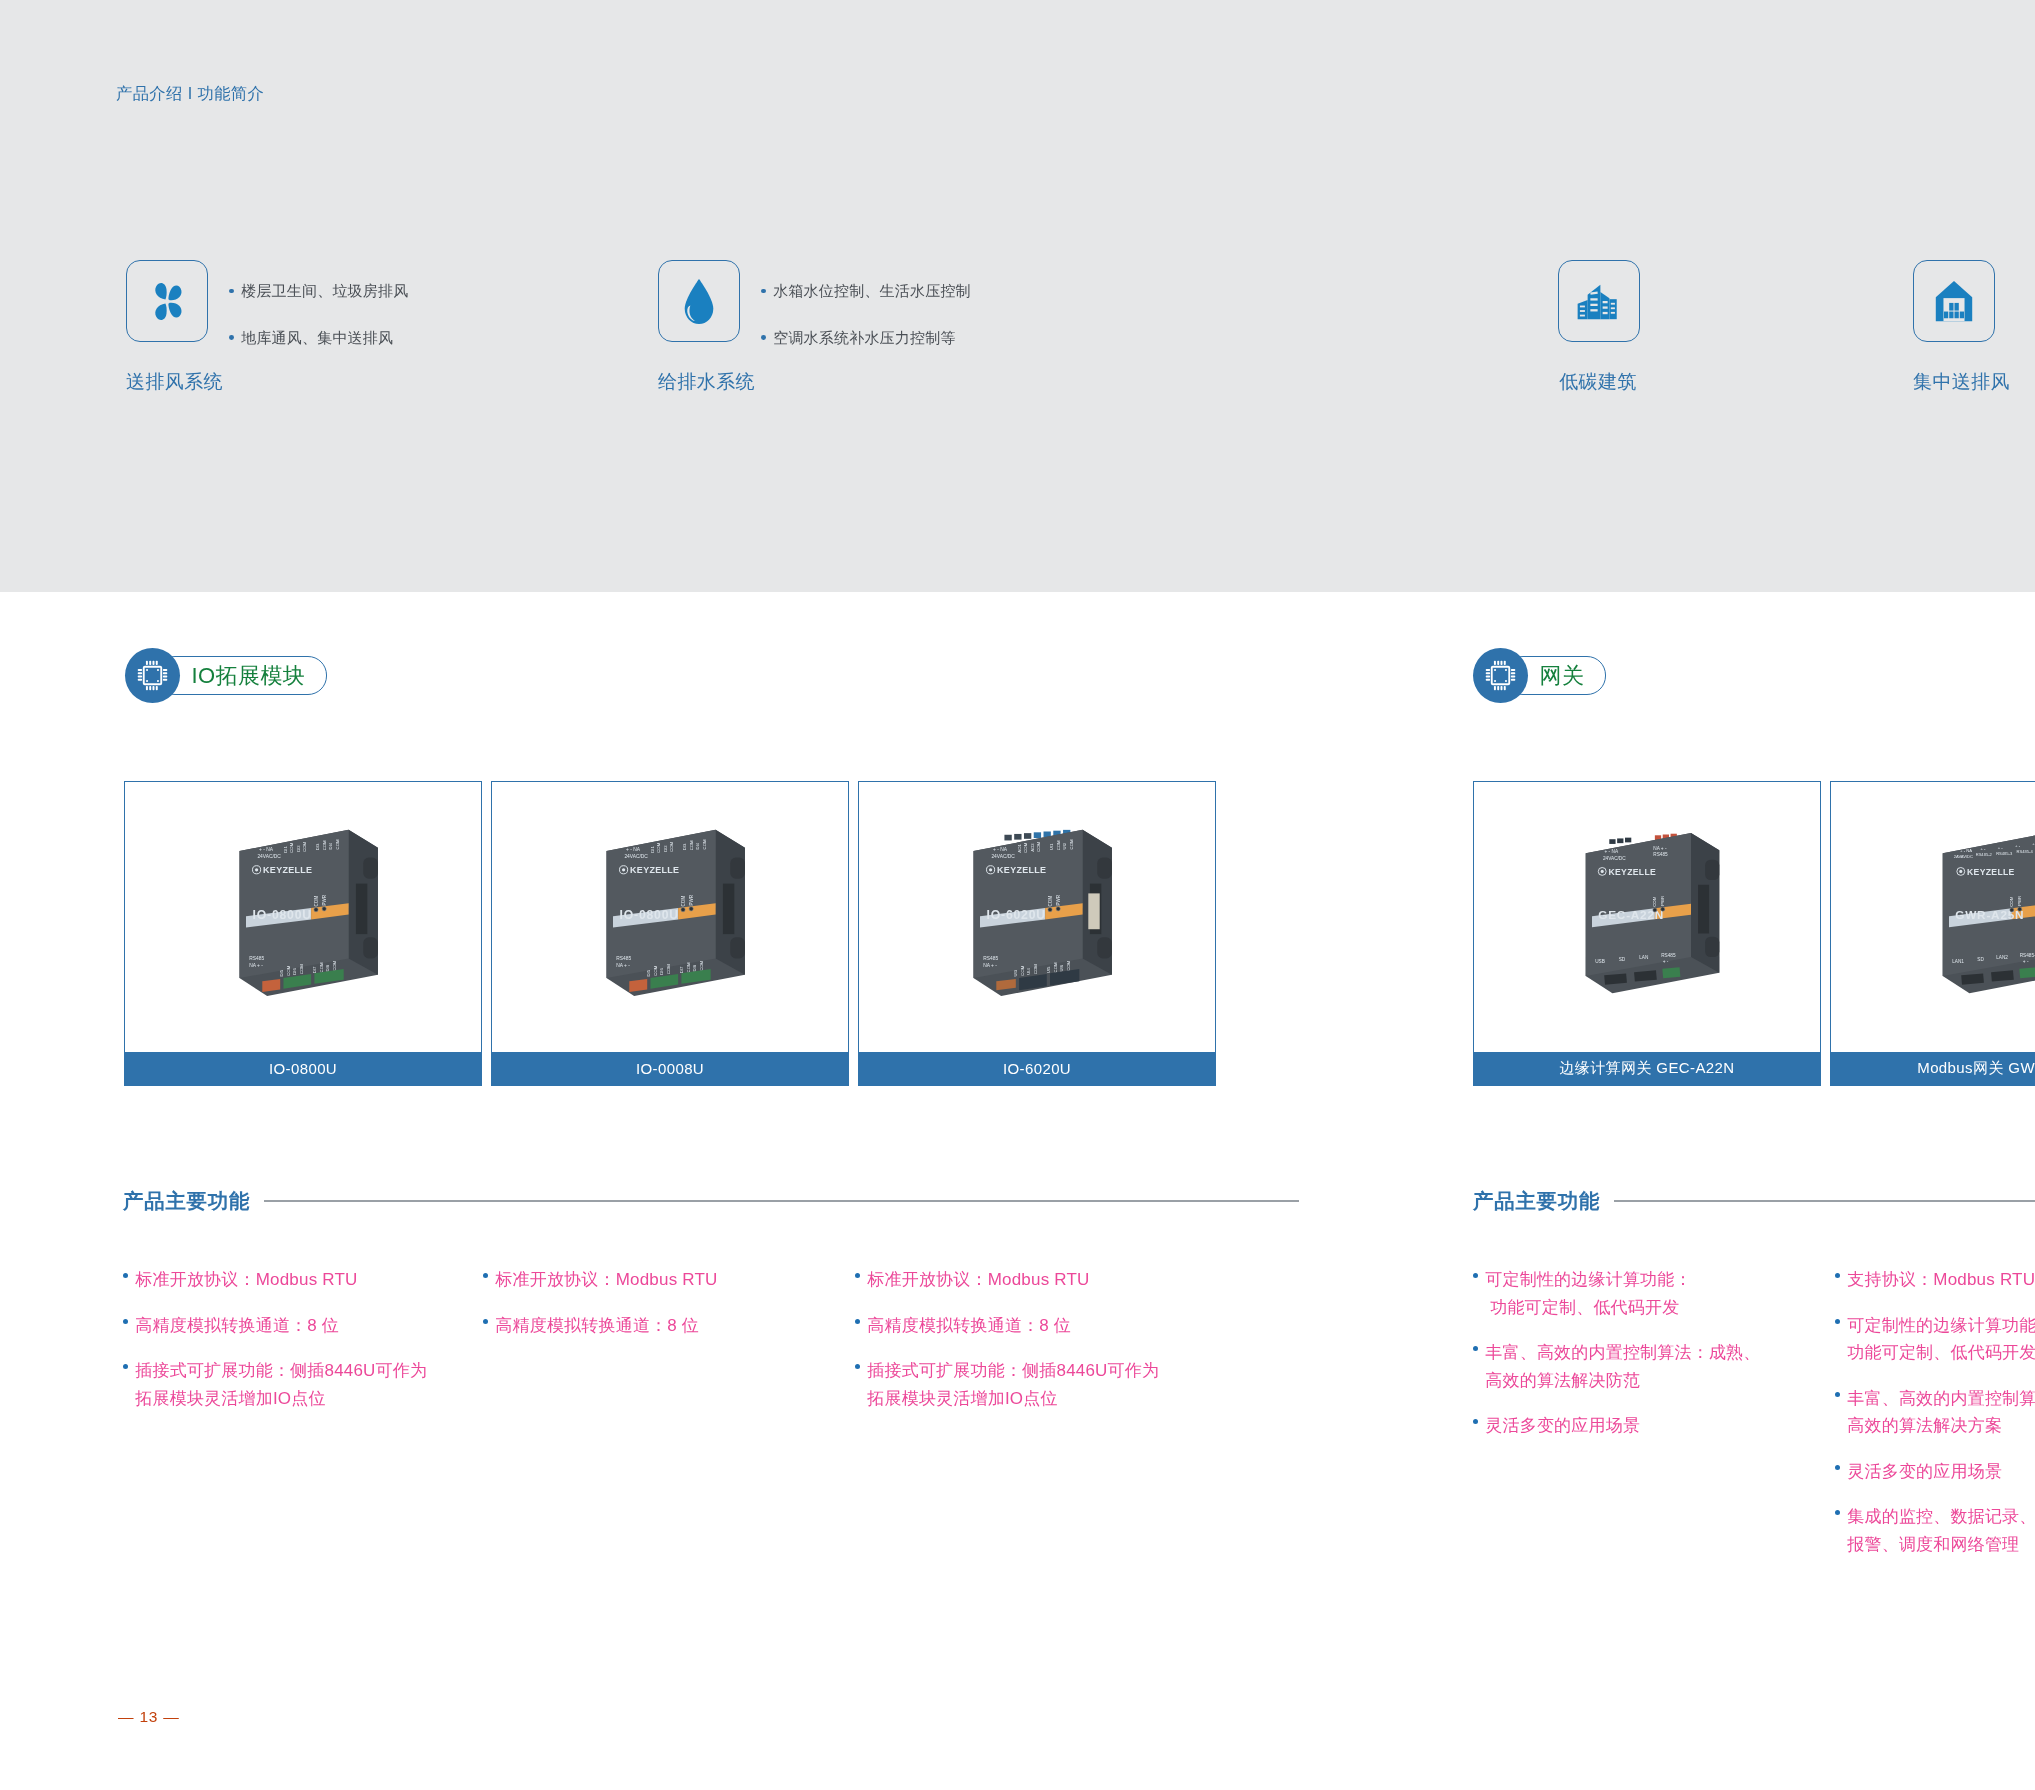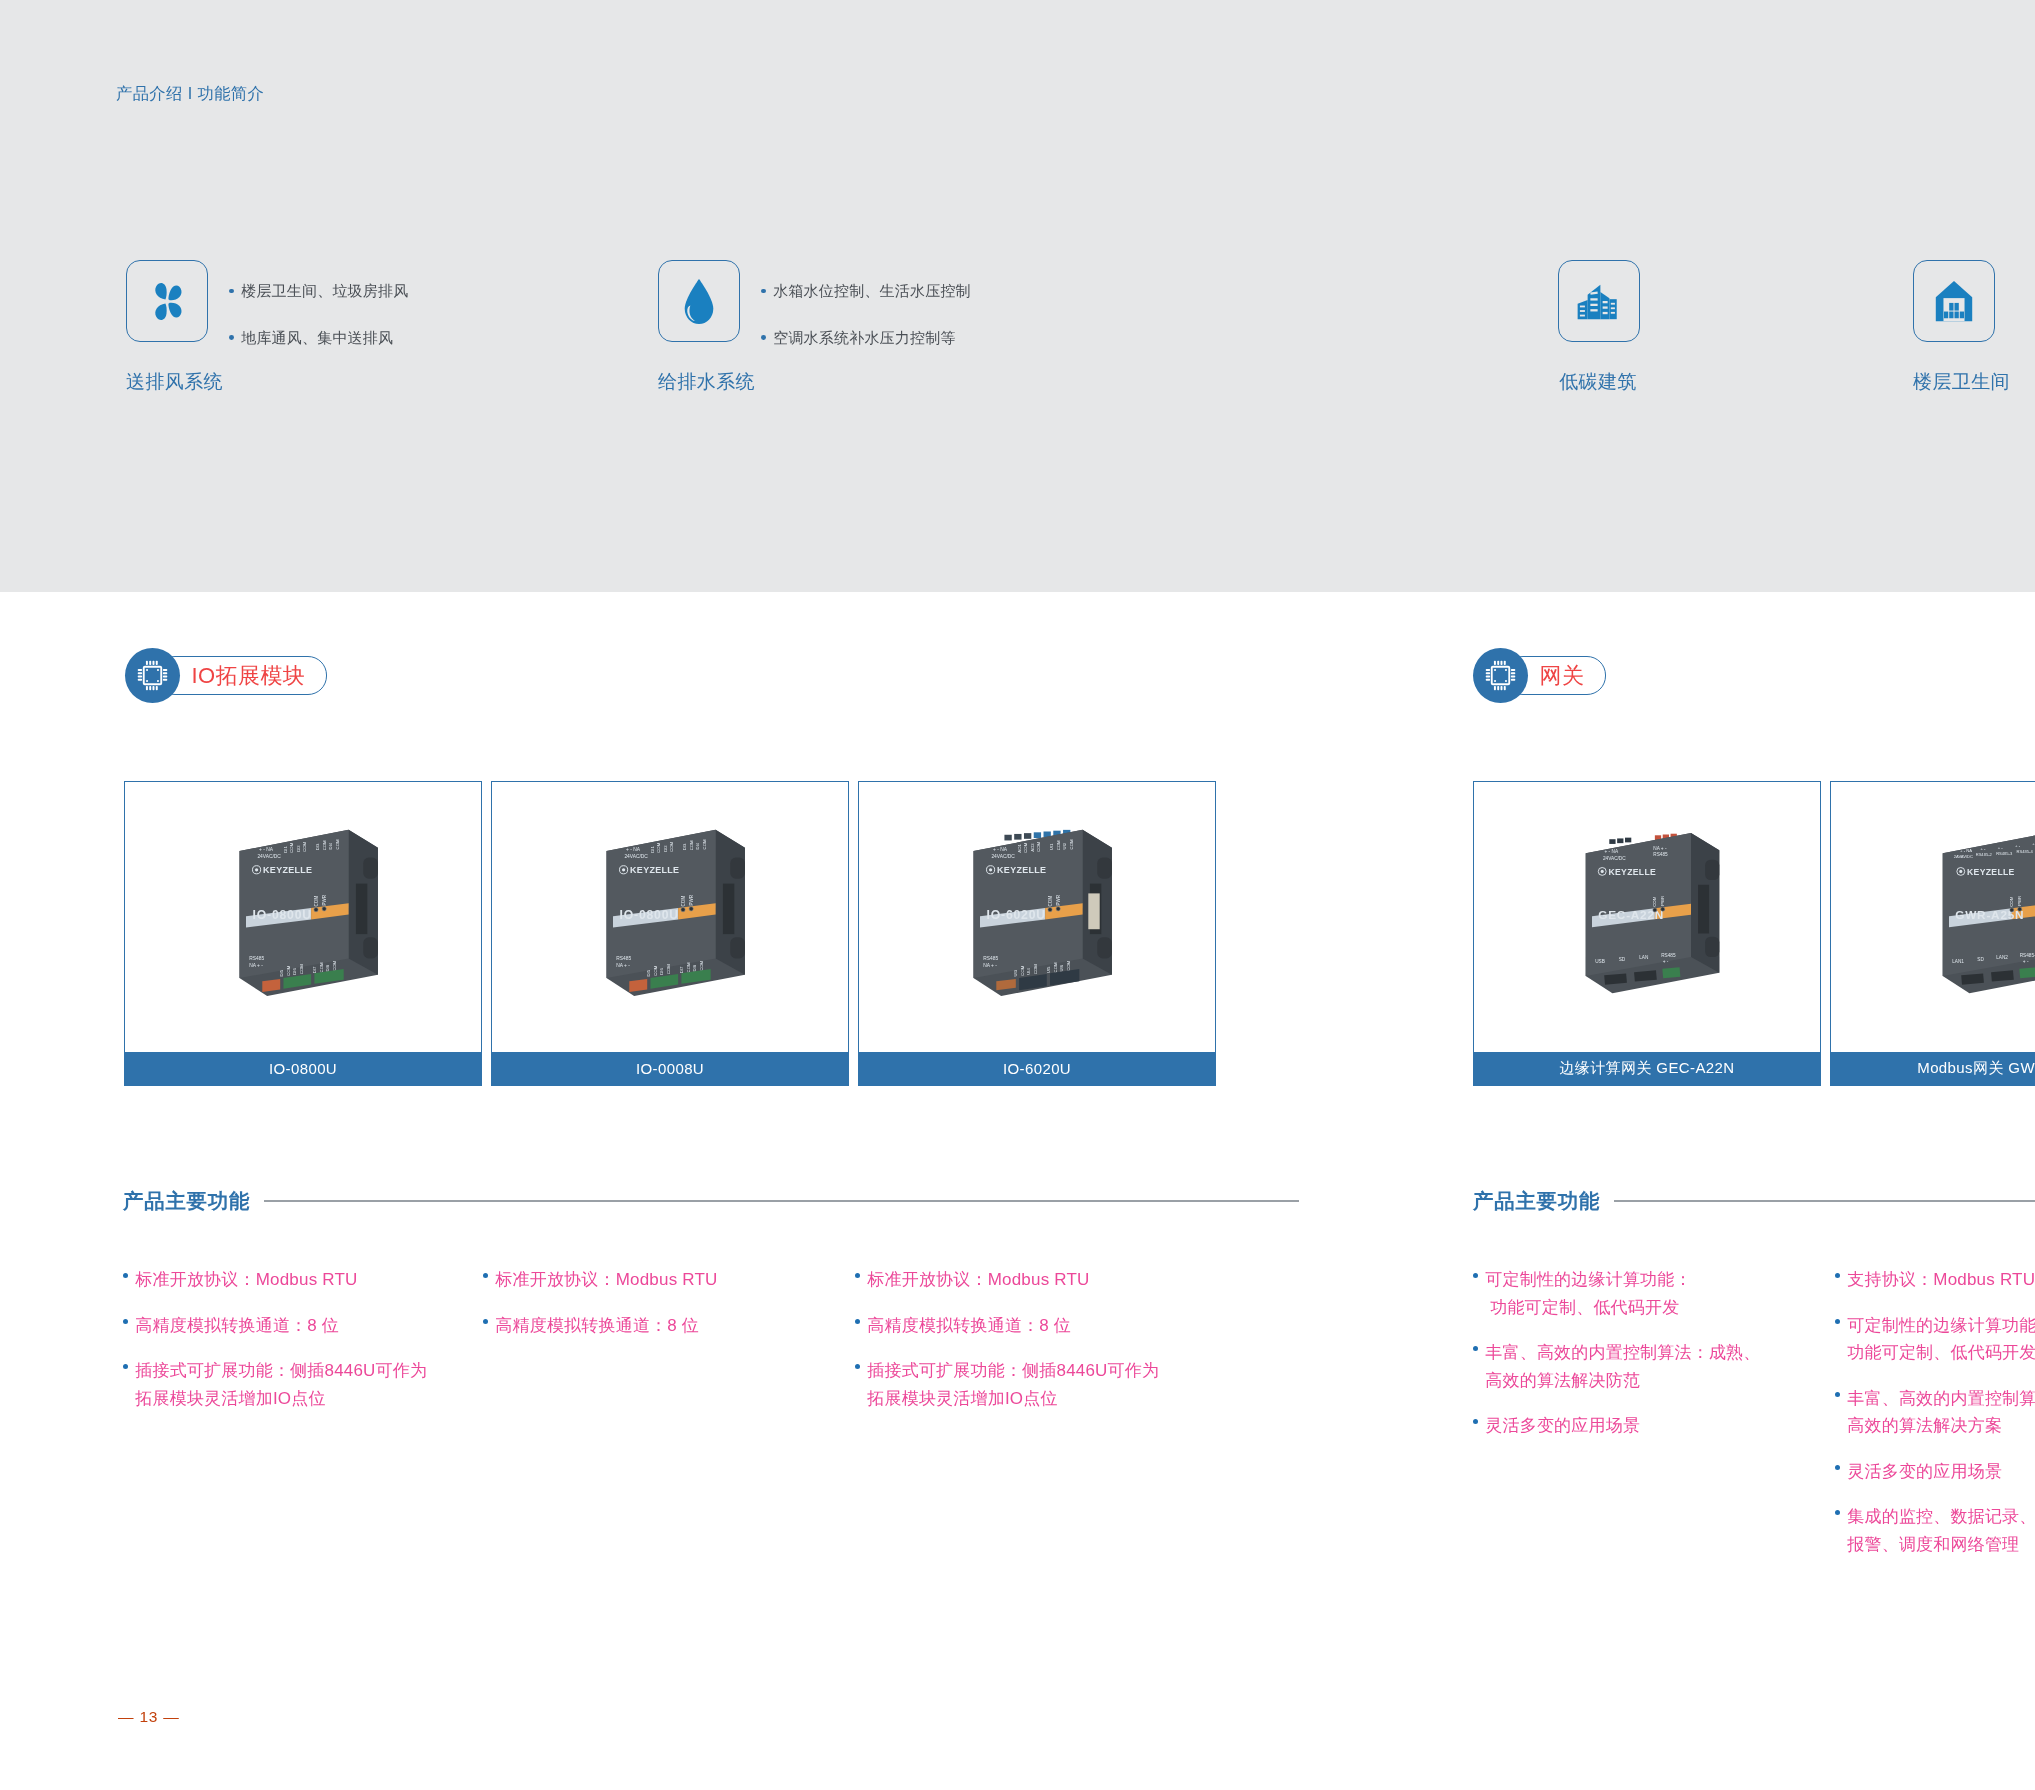--- a/index.html
+++ b/index.html
@@ -60,21 +60,21 @@
     display:flex;align-items:center;justify-content:center;
     position:relative;z-index:3;flex:0 0 auto;
   }
   .sect-pill{
     height:37px;border:1.2px solid #2f72ab;border-radius:19px;
     margin-left:-24.4px;padding-left:35px;padding-right:21px;
     display:flex;align-items:center;background:#ffffff;
     position:relative;z-index:2;
   }
   .sect-pill-text{
-    font-size:22px;color:#ef4444;white-space:nowrap;letter-spacing:0.4px;
+    font-size:22px;color:#15803d;white-space:nowrap;letter-spacing:0.4px;
   }
 
   
   .cards-row{position:absolute;display:flex;}
   .pcard{
     border:1.2px solid #2f72ab;background:#ffffff;
     display:flex;flex-direction:column;box-sizing:border-box;
   }
   .pcard .photo{flex:1 1 auto;position:relative;overflow:hidden;background:#ffffff;}
   .pcard .pfoot{
@@ -205,21 +205,21 @@
           <rect x="38" y="54" width="9" height="16"></rect>
             <rect x="49" y="54" width="9" height="16"></rect>
           <rect x="38" y="72" width="9" height="14"></rect>
             <rect x="49" y="72" width="9" height="14"></rect>
           <rect x="27" y="72" width="9" height="14"></rect>
             <rect x="60" y="72" width="9" height="14"></rect>
         </g>
       </svg>
     </span>
   </div>
-  <div class="app-label centered">楼层卫生间</div>
+  <div class="app-label centered">集中送排风</div>
 </div>
 
 <div class="sect-head" style="left:125px;top:648px;">
   <div class="sect-chip">
     <span>
       <svg width="35" height="35" viewBox="0 0 64 64">
         <g fill="#ffffff">
           <rect x="16" y="16" width="32" height="32" rx="2" fill="none" stroke="#ffffff" stroke-width="3.4"></rect>
           <circle cx="22" cy="22" r="1.9"></circle>
             <circle cx="42" cy="22" r="1.9"></circle>

